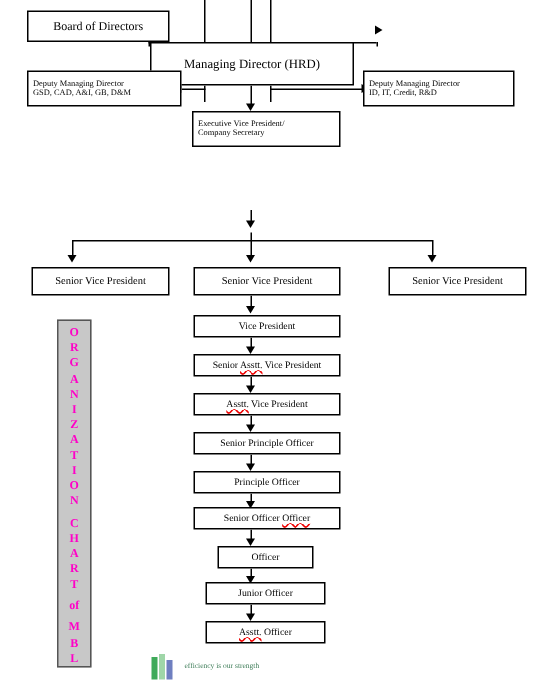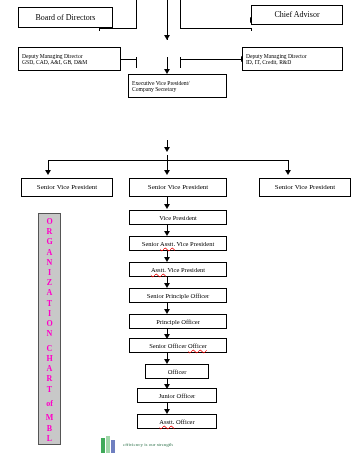--- a/index.html
+++ b/index.html
@@ -172,24 +172,24 @@
   <div class="hline" style="left:180px; top:59px; width:62px;"></div>
   <div class="arrow arrow-left" style="left:116px; top:56px;"></div>
   <div class="arrow arrow-right" style="left:241px; top:56px;"></div>
 
   <div class="arrow arrow-down" style="left:164px; top:69px;"></div>
 
   <div class="box" style="left:18px; top:7px; width:95px; height:21px; font-size:8px;">
     <span class="ln">Board of Directors</span>
   </div>
 
-  <div class="box" style="left:251px; top:5px; width:92px; height:20px; font-size:8px;">
-    <span class="ln">Chief Advisor</span>
-  </div>
-
+
+  <div class="box" style="left:100px; top:28px; width:136px; height:29px; font-size:8.5px;">
+    <span class="ln">Managing Director (HRD)</span>
+  </div>
 
   <div class="box left-align" style="left:18px; top:47px; width:103px; height:24px; font-size:5.6px;">
     <span class="ln">Deputy Managing Director</span>
     <span class="ln">GSD, CAD, A&amp;I, GB, D&amp;M</span>
   </div>
 
   <div class="box left-align" style="left:242px; top:47px; width:101px; height:24px; font-size:5.6px;">
     <span class="ln">Deputy Managing Director</span>
     <span class="ln">ID, IT, Credit, R&amp;D</span>
   </div>

